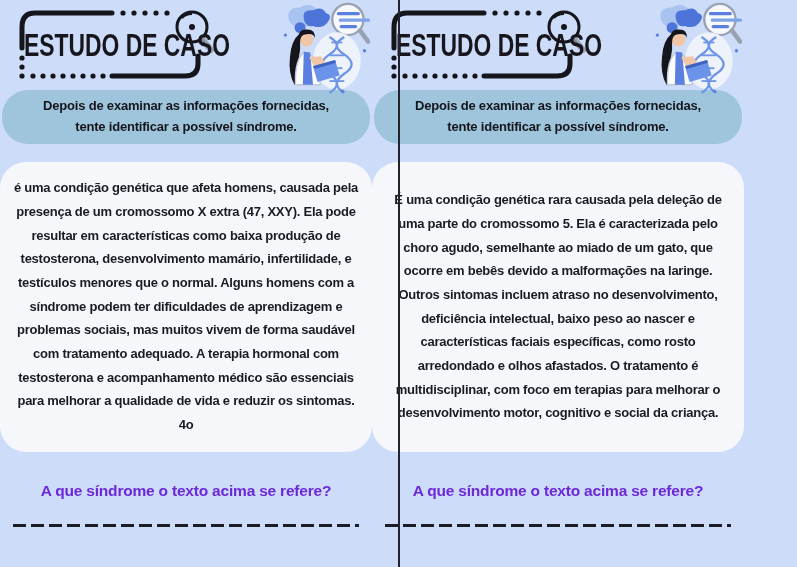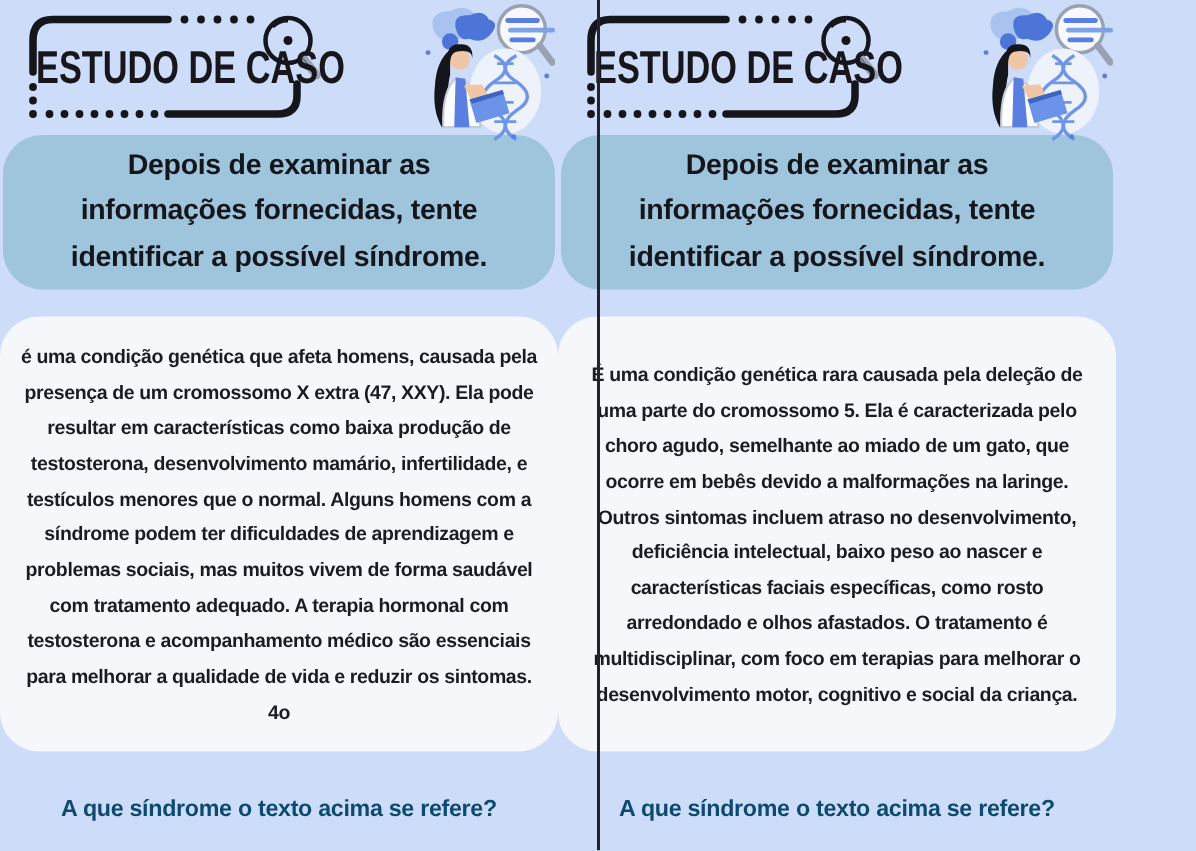--- a/index.html
+++ b/index.html
@@ -29,40 +29,40 @@
     color: #16161c; white-space: nowrap;
   }
   .illustration { position: absolute; right: 2px; top: 0; }
 
   
   .banner {
     width: 368px; min-height: 48px; margin: 0 auto;
     background: #9fc5dc; border-radius: 26px;
     display: flex; align-items: center; justify-content: center;
     padding: 6px 30px; text-align: center;
-    font-size: 19px; font-weight: 700; line-height: 1.6; color: #15151c;
+    font-size: 13px; font-weight: 700; line-height: 1.6; color: #15151c;
     letter-spacing: -0.2px;
   }
 
   
   .card {
     width: 372px; height: 290px; margin: 18px auto 0;
     background: #f6f7fb; border-radius: 26px;
     display: flex; flex-direction: column; align-items: center; justify-content: center;
     padding: 14px 13px; text-align: center;
   }
   .case-text, .case-footnote {
     font-size: 13px; font-weight: 700; line-height: 1.82;
     letter-spacing: -0.25px; color: #1b1b22;
   }
 
   
   .question {
     margin-top: 30px; text-align: center;
-    font-size: 15.5px; font-weight: 800; letter-spacing: -0.2px; color: #0c4a6e;
+    font-size: 15.5px; font-weight: 800; letter-spacing: -0.2px; color: #6d28d9;
   }
   .answer-line {
     width: 346px; height: 3.5px; margin: 24px auto 0;
     background: repeating-linear-gradient(to right, #1c1c26 0 13px, transparent 13px 18px);
   }
 </style>
 </head>
 <body>
 
 <div class="sheet">

